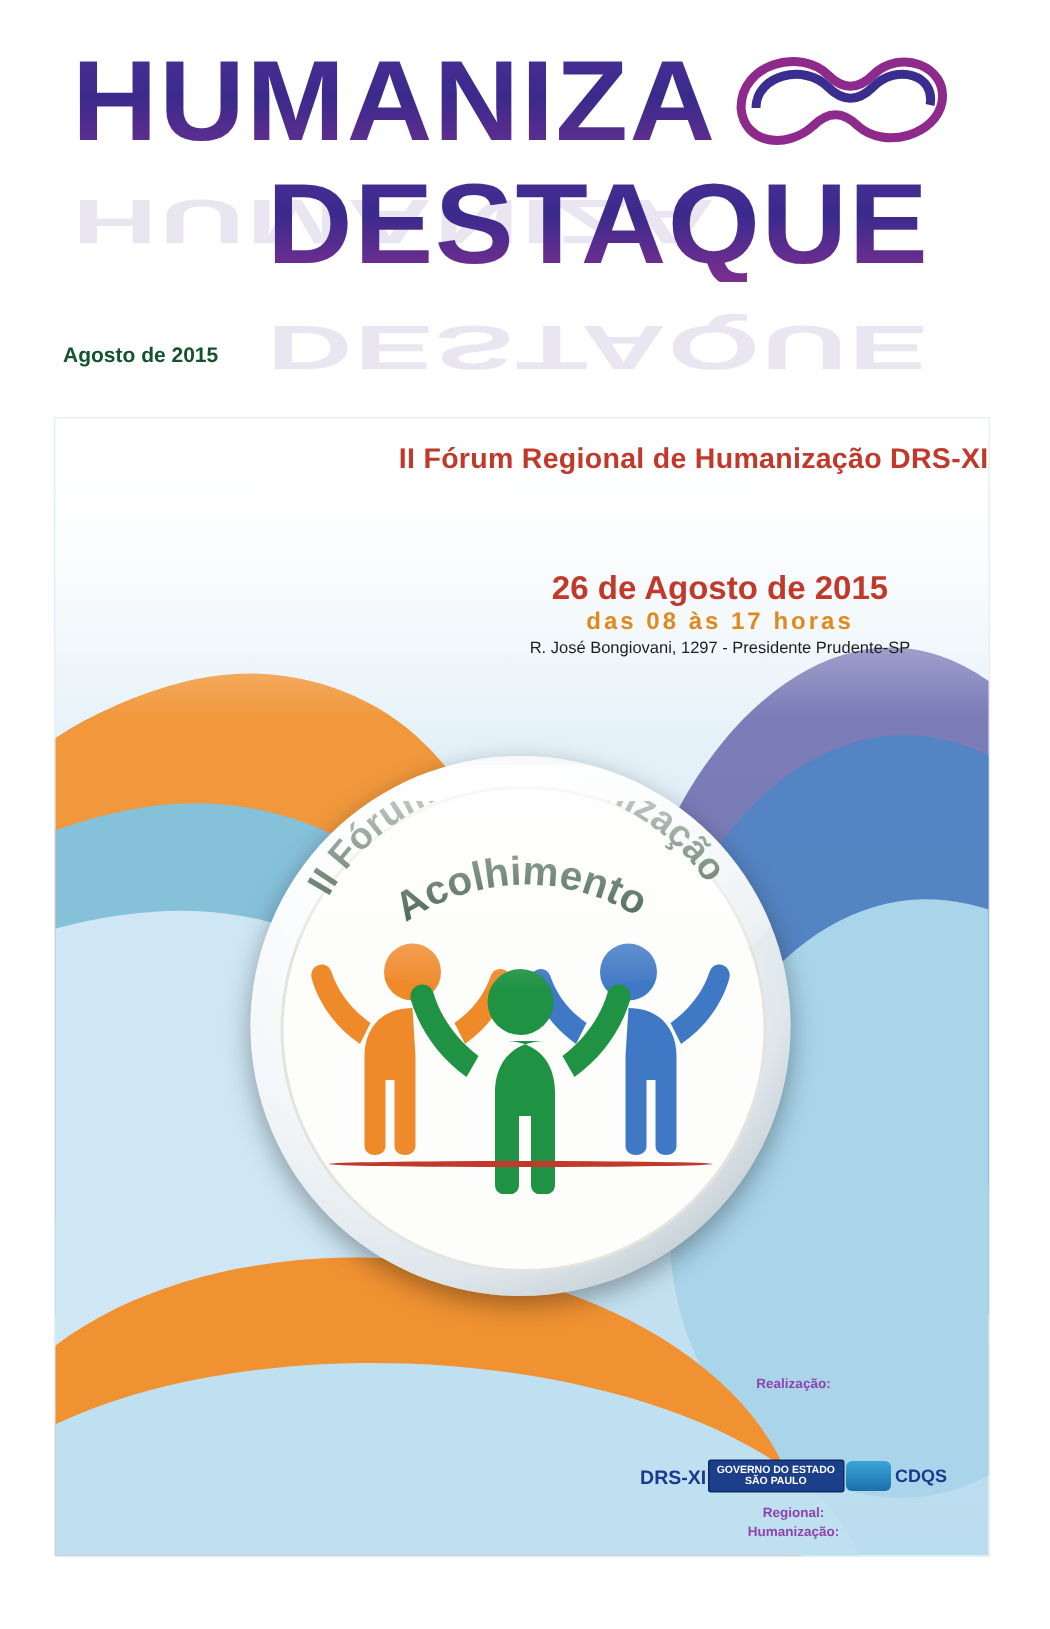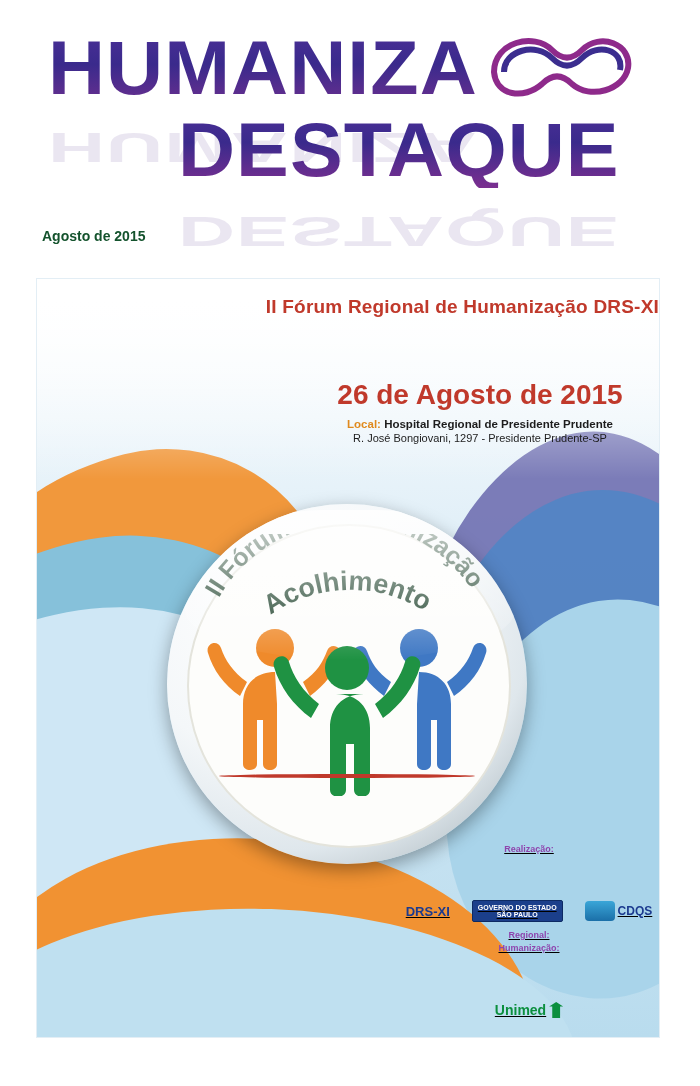--- a/index.html
+++ b/index.html
@@ -179,21 +179,21 @@
 
   .info-block {
     position: absolute;
     right: 24px;
     top: 100px;
     text-align: center;
     z-index: 6;
     width: 310px;
   }
   .info-date {
-    font-size: 28px;
+    font-size: 22px;
     font-weight: bold;
     color: #c0392b;
     line-height: 1.15;
   }
   .info-time {
     font-size: 16px;
     font-weight: bold;
     color: #e08a1e;
     letter-spacing: 2px;
     margin-top: 2px;
@@ -275,33 +275,32 @@
   .figs { position: absolute; left: 40px; top: 92px; width: 280px; height: 200px; z-index: 8; }
 
   
   .sponsors {
     position: absolute;
     right: 10px;
     bottom: 8px;
     width: 240px;
     text-align: center;
     z-index: 10;
-    text-decoration: underline;
   }
   .spon-head {
     font-size: 9px;
     font-weight: bold;
     color: #8e44ad;
     margin-bottom: 3px;
   }
   .spon-row {
     display: flex;
     align-items: center;
     justify-content: center;
-    gap: 22px;
+    gap: 1px;
     margin-bottom: 6px;
     min-height: 26px;
     margin-top: 44px;
   }
   .chip {
     display: inline-flex;
     align-items: center;
     justify-content: center;
     font-weight: bold;
     border-radius: 2px;
@@ -369,24 +368,21 @@
   <div class="sw sw-blue-left"></div>
   <div class="sw sw-lightblue-left"></div>
   <div class="sw sw-orange-bottom"></div>
   <div class="sw sw-lightblue-bottom"></div>
   <div class="sw sw-white-fade"></div>
 
   <div class="poster-title">II Fórum Regional de Humanização DRS-XI</div>
 
   <div class="info-block">
     <div class="info-date">26 de Agosto de 2015</div>
-    <div class="info-local">
-      <span class="lbl">Local:</span>
-      <span>Hospital Regional de Presidente Prudente</span>
-    </div>
+    <div class="info-time">das  08  às  17 horas</div>
     <div class="info-addr">R. José Bongiovani, 1297 -  Presidente Prudente-SP</div>
   </div>
 
   <div class="seal">
     <div class="seal-inner"></div>
 
     <svg class="seal-arc" viewBox="0 0 360 140">
       <defs>
         <path id="arc1" d="M 34 118 A 148 148 0 0 1 326 108" fill="none"></path>
         <path id="arc2" d="M 58 134 A 140 140 0 0 1 306 128" fill="none"></path>
@@ -435,21 +431,15 @@
       <span class="chip chip-sp">GOVERNO DO ESTADO<br>SÃO PAULO</span>
       <span class="chip">
         <span class="chip-cdqs-mark"></span>
         <span class="chip-cdqs">CDQS</span>
       </span>
     </div>
 
     <div class="spon-head">Regional:</div>
 
     <div class="spon-head">Humanização:</div>
-    <div class="spon-row">
-      <span class="chip">
-        <span class="chip-unimed">Unimed</span>
-        <span class="chip-unimed-mark"></span>
-      </span>
-    </div>
 
   </div>
 </div>
 
 </body></html>

